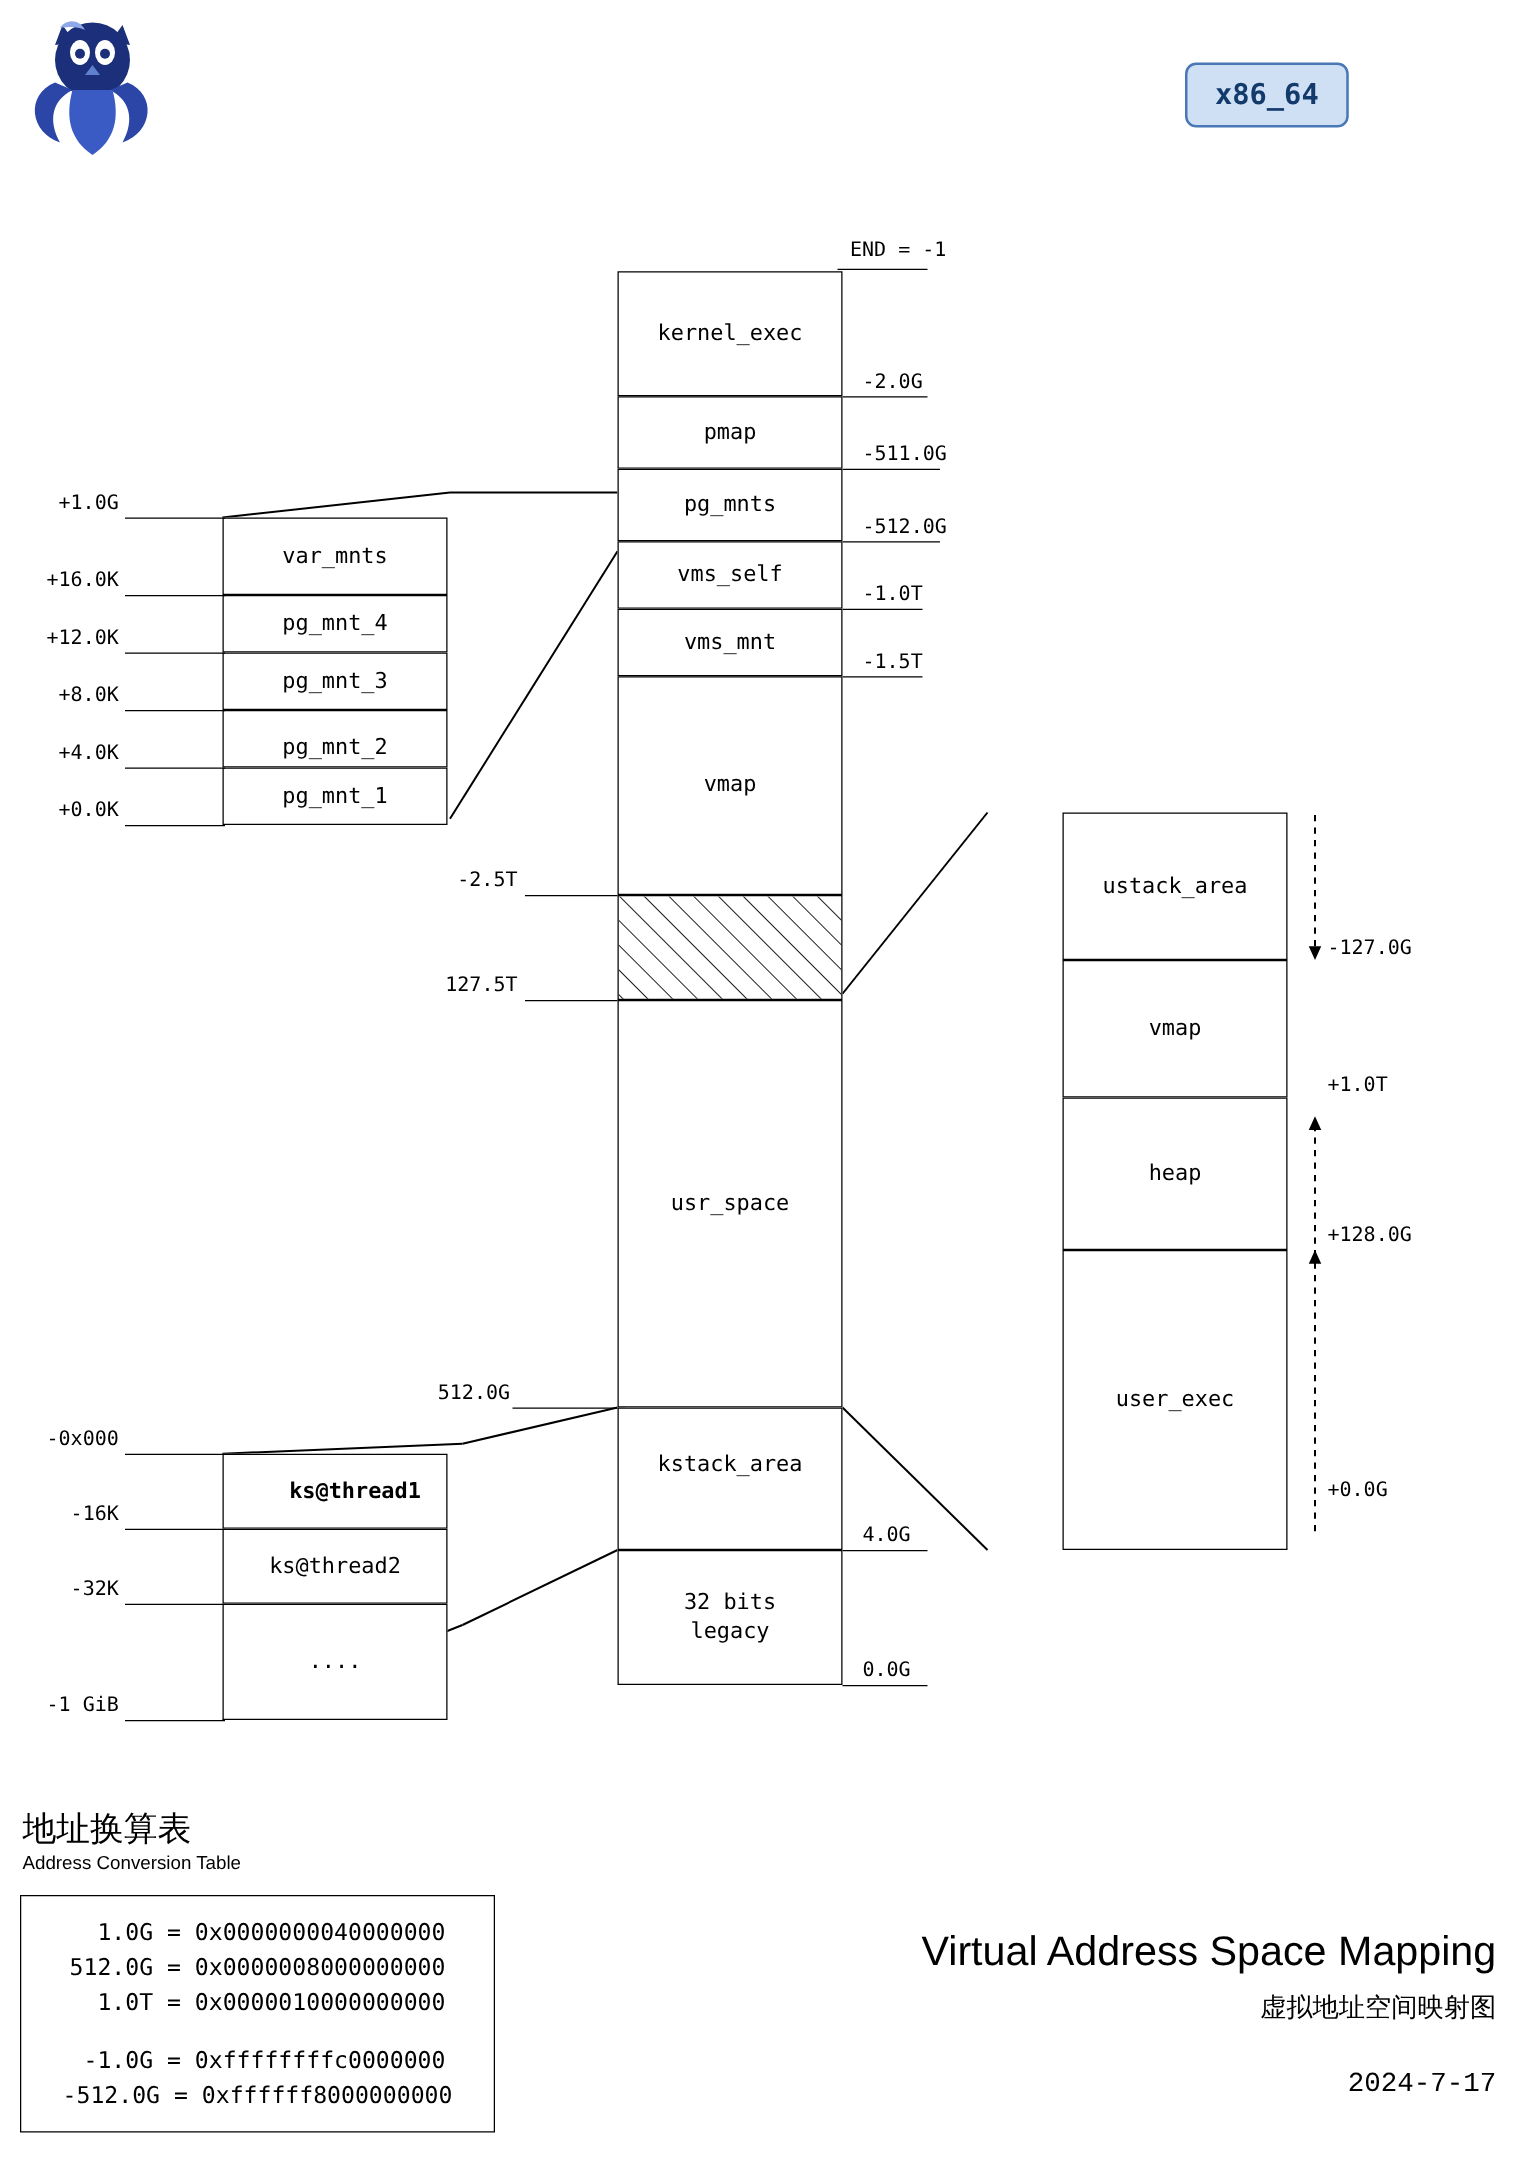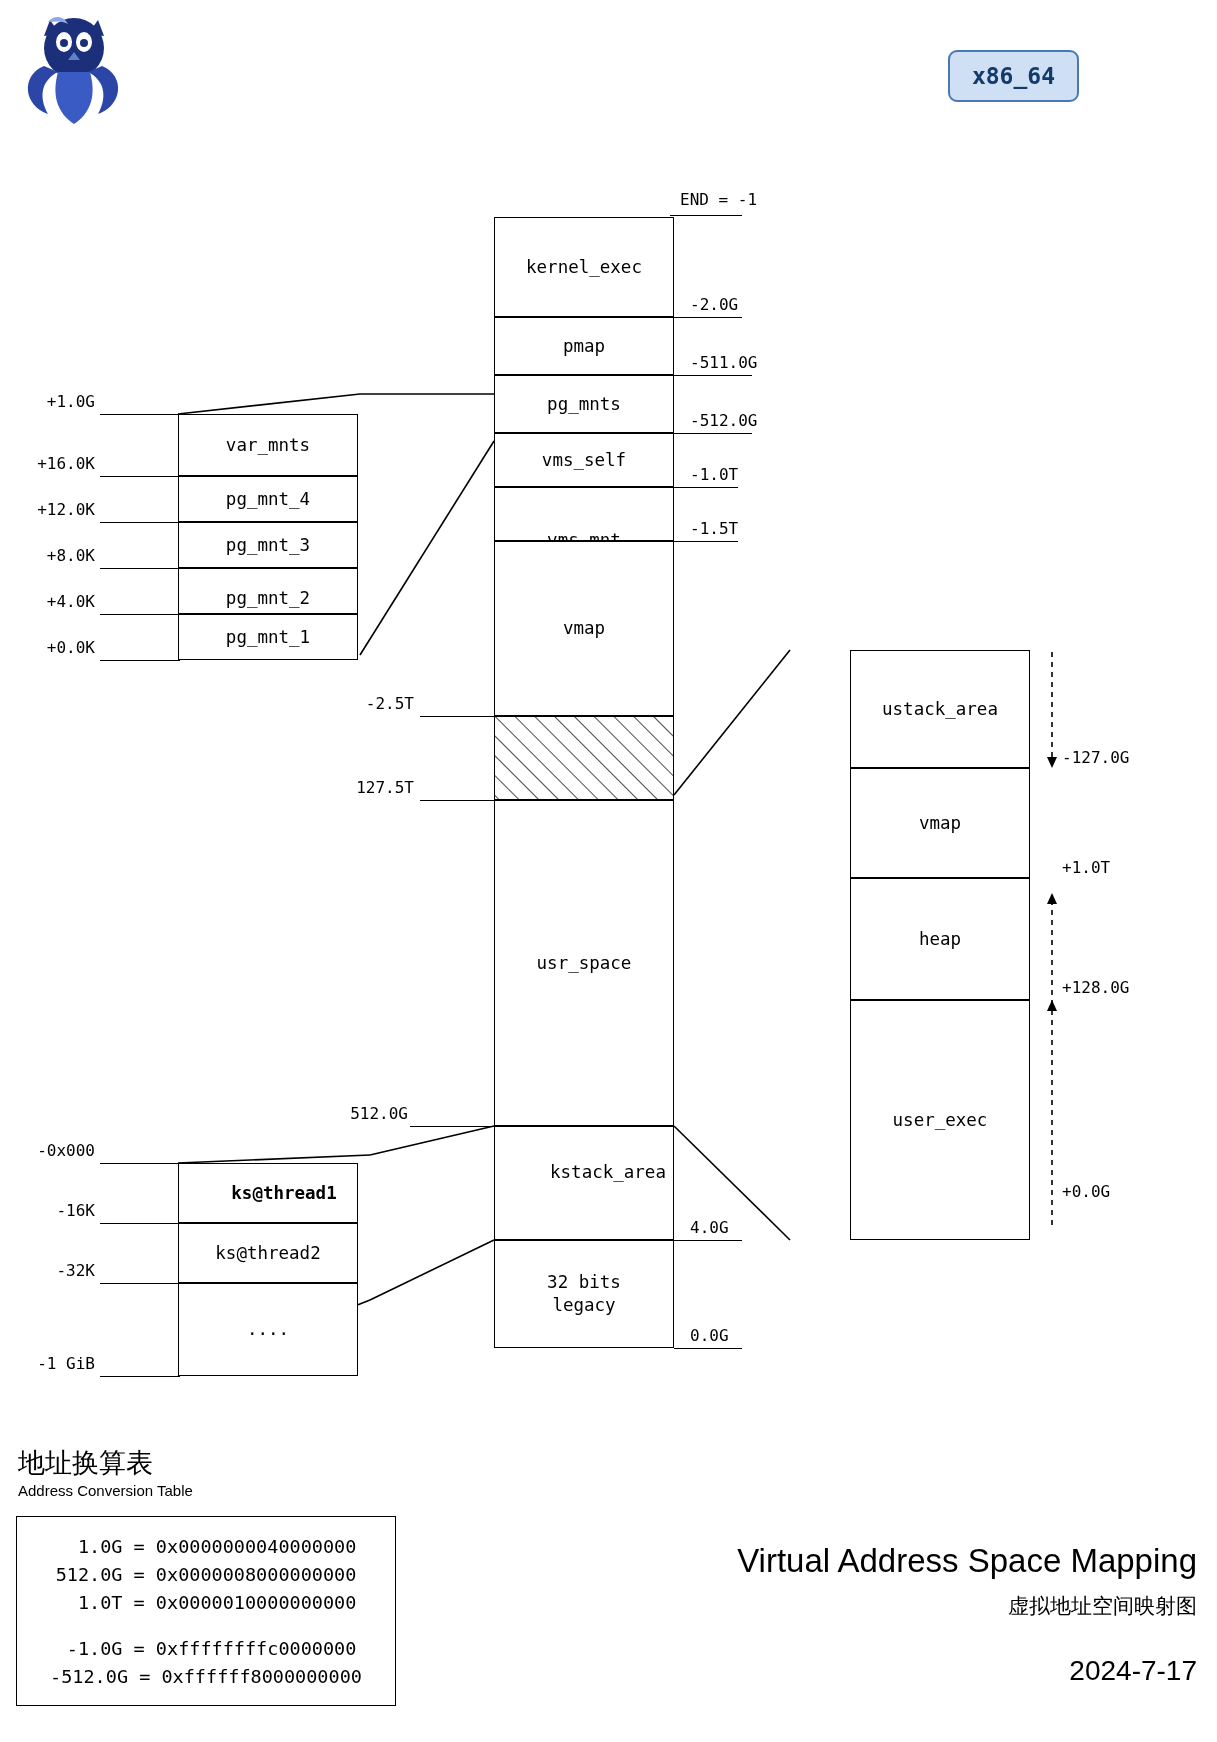--- a/index.html
+++ b/index.html
@@ -40,22 +40,22 @@
     position:absolute;left:16px;top:1516px;width:380px;height:190px;
     border:1.6px solid #000;box-sizing:border-box;padding:16px 20px;
   }
   #conv-table .row{
     font-family:"DejaVu Sans Mono",monospace;font-size:18.5px;line-height:1.52;
     white-space:pre;text-align:center;
   }
   #title-en{position:absolute;right:20px;top:1542px;font-size:33px;text-align:right;width:700px;}
   #title-cn{position:absolute;right:20px;top:1592px;font-size:21px;text-align:right;width:700px;
             font-family:"DejaVu Sans",sans-serif;}
-  #date{position:absolute;right:20px;top:1655px;font-size:28px;text-align:right;width:400px;
-        font-family:Liberation Sans, sans-serif;}
+  #date{position:absolute;right:20px;top:1655px;font-size:22px;text-align:right;width:400px;
+        font-family:Liberation Mono, monospace;}
 </style>
 </head>
 <body>
 
 <div id="logo-wrap">
   <svg id="logo-mark" viewBox="0 0 110 112">
     <ellipse cx="56" cy="34" rx="30" ry="30" fill="#1b2f7a"></ellipse>
     <ellipse cx="46" cy="28" rx="8" ry="10" fill="#fff"></ellipse>
     <ellipse cx="66" cy="28" rx="8" ry="10" fill="#fff"></ellipse>
     <circle cx="46" cy="29" r="4" fill="#1b2f7a"></circle>
@@ -113,21 +113,21 @@
 <div class="boxlbl" style="left:494px;top:375px;width:180px;height:58px;">pg_mnts</div>
 <div class="tick" style="left:674px;top:433px;width:78px;"></div>
 <div class="addr" style="left:690px;top:411px;">-512.0G</div>
 
 <div class="box" style="left:494px;top:433px;width:180px;height:54px;"></div>
 <div class="boxlbl" style="left:494px;top:433px;width:180px;height:54px;">vms_self</div>
 <div class="tick" style="left:674px;top:487px;width:64px;"></div>
 <div class="addr" style="left:690px;top:465px;">-1.0T</div>
 
 <div class="box" style="left:494px;top:487px;width:180px;height:54px;"></div>
-<div class="boxlbl" style="left:494px;top:487px;width:180px;height:54px;margin-top:26px;">vms_mnt</div>
+<div class="boxlbl" style="left:494px;top:487px;width:180px;height:54px;">vms_mnt</div>
 <div class="tick" style="left:674px;top:541px;width:64px;"></div>
 <div class="addr" style="left:690px;top:519px;">-1.5T</div>
 
 <div class="box" style="left:494px;top:541px;width:180px;height:175px;"></div>
 <div class="boxlbl" style="left:494px;top:541px;width:180px;height:175px;">vmap</div>
 <div class="tick" style="left:420px;top:716px;width:80px;"></div>
 <div class="addr r" style="left:300px;top:694px;width:114px;">-2.5T</div>
 
 <div class="box" style="left:494px;top:716px;width:180px;height:84px;overflow:hidden;">
   <svg width="180" height="84" style="display:block;">
@@ -141,21 +141,21 @@
 </div>
 <div class="tick" style="left:420px;top:800px;width:80px;"></div>
 <div class="addr r" style="left:290px;top:778px;width:124px;">127.5T</div>
 
 <div class="box" style="left:494px;top:800px;width:180px;height:326px;"></div>
 <div class="boxlbl" style="left:494px;top:800px;width:180px;height:326px;">usr_space</div>
 <div class="tick" style="left:410px;top:1126px;width:90px;"></div>
 <div class="addr r" style="left:290px;top:1104px;width:118px;">512.0G</div>
 
 <div class="box" style="left:494px;top:1126px;width:180px;height:114px;"></div>
-<div class="boxlbl" style="left:518px;top:1126px;width:180px;height:92px;">kstack_area</div>
+<div class="boxlbl" style="left:494px;top:1126px;width:180px;height:92px;">kstack_area</div>
 <div class="tick" style="left:674px;top:1240px;width:68px;"></div>
 <div class="addr" style="left:690px;top:1218px;">4.0G</div>
 
 <div class="box" style="left:494px;top:1240px;width:180px;height:108px;"></div>
 <div class="boxlbl" style="left:494px;top:1240px;width:180px;height:108px;">32 bits
 legacy</div>
 <div class="tick" style="left:674px;top:1348px;width:68px;"></div>
 <div class="addr" style="left:690px;top:1326px;">0.0G</div>
 
 <div class="box" style="left:178px;top:414px;width:180px;height:62px;"></div>

